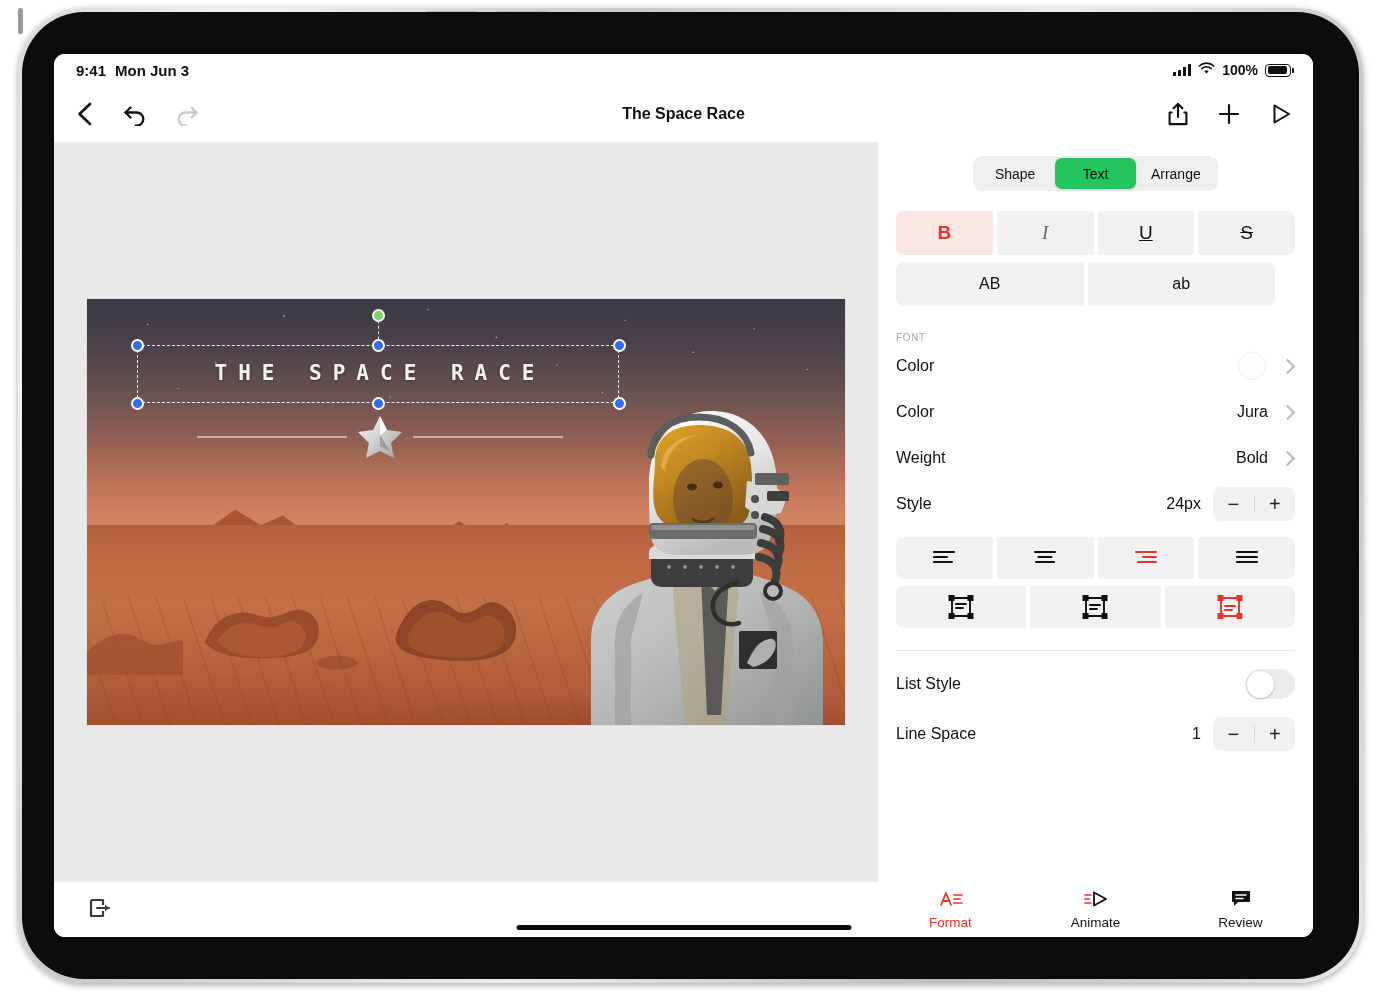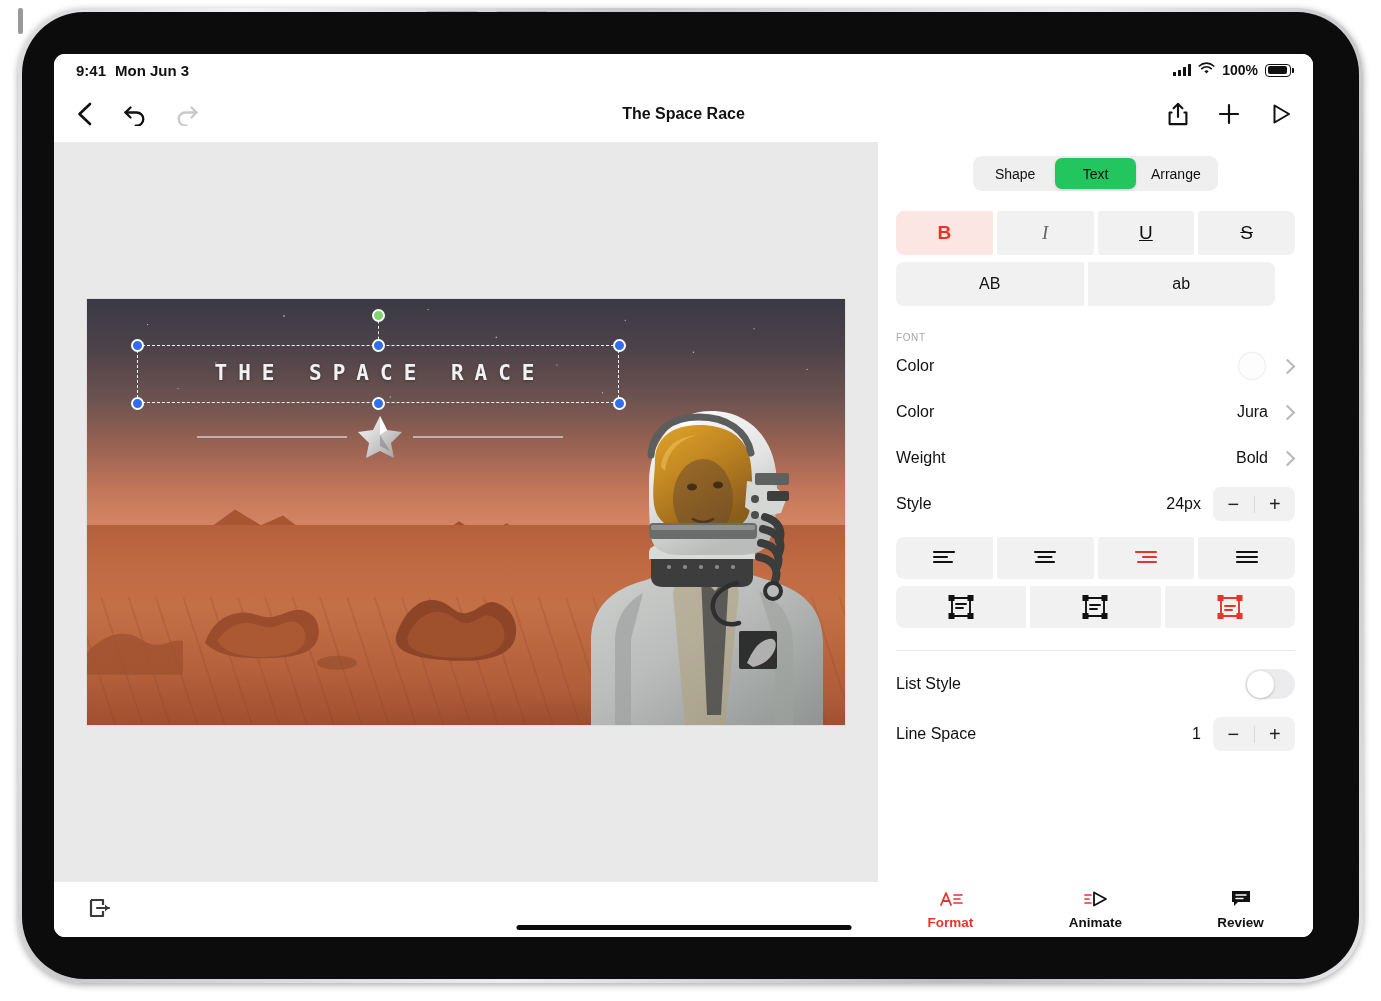--- a/index.html
+++ b/index.html
@@ -167,21 +167,21 @@
   .abtn:first-child{border-radius:8px 2px 2px 8px;}
   .abtn:last-child{border-radius:2px 8px 8px 2px;}
   .hr{height:1px;background:#e8e8ea;margin:22px 18px 0;}
   .toggle{width:50px;height:30px;border-radius:15px;background:#ececee;position:relative;cursor:pointer;}
   .toggle i{position:absolute;left:1.5px;top:1.5px;width:27px;height:27px;border-radius:50%;background:#fff;
     box-shadow:0 1px 3px rgba(0,0,0,.22);display:block;}
 
   
   .bottombar{position:absolute;left:0;top:828px;width:1259px;height:55px;background:#fff;display:flex;align-items:center;}
   .export-ico{margin-left:34px;cursor:pointer;}
-  .tabs{position:absolute;left:824px;top:0;width:435px;height:55px;display:flex;align-items:center;font-weight:bold;}
+  .tabs{position:absolute;left:824px;top:0;width:435px;height:55px;display:flex;align-items:center;}
   .tab{flex:1;display:flex;flex-direction:column;align-items:center;gap:3px;cursor:pointer;}
   .tab .tl{font-size:13.5px;color:#111;}
   .tab.on .tl{color:#e4352a;}
   .home-ind{position:absolute;left:50%;transform:translateX(-50%);bottom:7px;width:335px;height:5px;
     background:#0b0b0b;border-radius:3px;cursor:pointer;}
 </style>
 </head>
 <body>
 
 <div class="stage">

